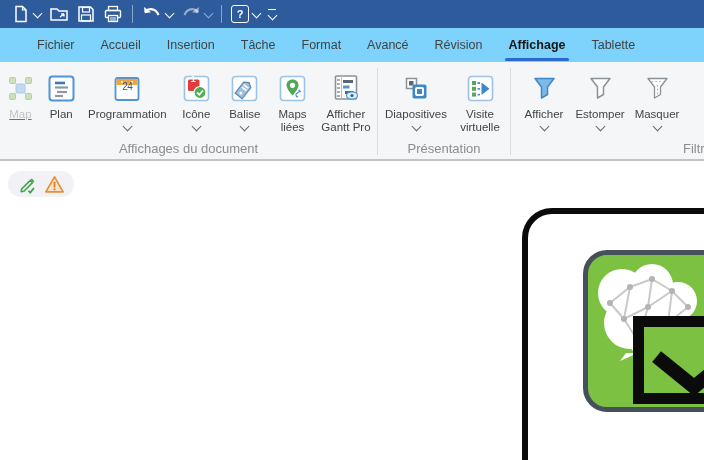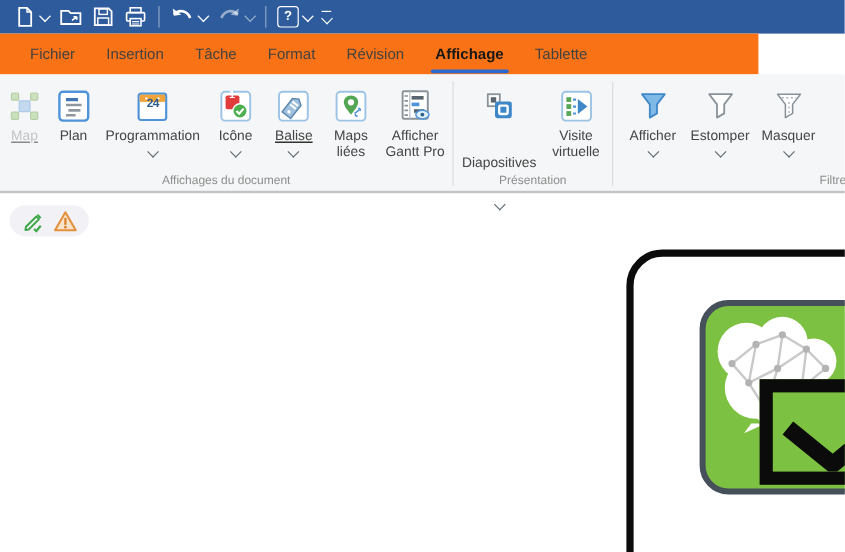--- a/index.html
+++ b/index.html
@@ -18,59 +18,59 @@
   .qat-sep{width:1px;height:18px;background:rgba(255,255,255,.45);margin:0 5px;}
   .qchev{width:6px;height:6px;border-right:1.3px solid #ffffff;border-bottom:1.3px solid #ffffff;
     transform:rotate(45deg);margin:-2px 0 0 4px;}
   .qchev.dim{border-color:rgba(255,255,255,.5);}
   .help-box{width:16px;height:16px;border:1.6px solid #fff;border-radius:3px;color:#fff;
     font-size:11px;font-weight:bold;display:flex;align-items:center;justify-content:center;line-height:1;}
   .custom-glyph{display:flex;flex-direction:column;align-items:center;}
   .custom-glyph .bar{width:8px;height:1.5px;background:#fff;margin-bottom:2px;}
   
   .tabrow{
-    position:absolute;left:0;top:28px;width:632px;height:34px;background:#f97316;
-    display:flex;align-items:stretch;padding-left:12px;box-sizing:border-box;
+    position:absolute;left:0;top:28px;width:704px;height:34px;background:#7dd3fc;
+    display:flex;align-items:stretch;padding-left:24px;box-sizing:border-box;
   }
   .tab{
     position:relative;display:flex;align-items:center;padding:0 13px;
     font-size:12.5px;color:#424242;cursor:default;white-space:nowrap;
   }
   .tab.active{font-weight:bold;color:#171717;}
   .tab.active::after{
     content:"";position:absolute;left:9px;right:9px;bottom:1px;height:3px;
     background:#2a6ad1;border-radius:2px;
   }
   
   .ribbon{
     position:absolute;left:0;top:62px;width:704px;height:97px;background:#f5f6f7;
     display:flex;border-bottom:2px solid #c4c4c4;box-sizing:content-box;
   }
   .rgroup{position:relative;display:flex;align-items:flex-start;padding-top:8px;box-sizing:border-box;}
   .rgroup-label{
     position:absolute;bottom:3px;left:0;right:0;text-align:center;
-    font-size:10px;color:#8d8d8d;white-space:nowrap;
+    font-size:13px;color:#8d8d8d;white-space:nowrap;
   }
   .gsep{width:1px;background:#dcdcdc;margin:6px 0 4px 0;}
   .rbtn{
     display:flex;flex-direction:column;align-items:center;cursor:default;
     padding-top:2px;
   }
   .rbtn .ricon{height:32px;display:flex;align-items:center;justify-content:center;}
   .rbtn .l1{font-size:11.5px;color:#444;line-height:14px;margin-top:3px;white-space:nowrap;}
   .rbtn .l2{font-size:11.5px;color:#444;line-height:13px;white-space:nowrap;}
   .rbtn.disabled{opacity:.55;text-decoration:underline;}
   .rbtn.disabled .l1{color:#9a9a9a;}
   .chev{width:6px;height:6px;border-right:1.4px solid #5f6a72;border-bottom:1.4px solid #5f6a72;
     transform:rotate(45deg);margin-top:2px;}
   .iconbox{position:relative;}
   .iconbox svg{display:block;}
   .icon-overlay-24{
     position:absolute;left:0;top:9px;width:26px;text-align:center;
-    font-size:10px;font-weight:bold;color:#2e5e8e;letter-spacing:-0.5px;
+    font-size:10px;font-weight:normal;color:#2e5e8e;letter-spacing:-0.5px;
   }
   .icon-overlay-1{
     position:absolute;left:5px;top:2px;width:11px;text-align:center;
     font-size:9px;font-weight:bold;color:#ffffff;
   }
   .partial-label{position:absolute;left:174px;top:74px;font-size:16px;color:#444;white-space:nowrap;margin-left:46px;}
   
   .edit-pill{
     position:absolute;left:8px;top:171px;width:66px;height:26px;border-radius:13px;
     background:#f2f1f6;display:flex;align-items:center;justify-content:center;gap:6px;
@@ -145,23 +145,25 @@
   <div class="qat-item">
     <span class="custom-glyph">
       <span class="bar"></span>
       <span class="qchev" style="margin:0;"></span>
     </span>
   </div>
 </div>
 
 <div class="tabrow">
   <div class="tab">Fichier</div>
+  <div class="tab">Accueil</div>
   <div class="tab">Insertion</div>
   <div class="tab">Tâche</div>
   <div class="tab">Format</div>
+  <div class="tab">Avancé</div>
   <div class="tab">Révision</div>
   <div class="tab active">Affichage</div>
   <div class="tab">Tablette</div>
 
 </div>
 
 <div class="ribbon">
 
   <div class="rgroup" style="width:377px;">
     <div class="rgroup-label">Affichages du document</div>
@@ -214,21 +216,21 @@
           <rect x="5" y="4.5" width="11.5" height="11.5" rx="1.5" fill="#e23b3b"></rect>
           <circle cx="17" cy="17.5" r="6" fill="#4caf50" stroke="#ffffff" stroke-width="1.2"></circle>
           <path d="M14 17.5 L16.3 19.8 L20 15.5" stroke="#ffffff" stroke-width="1.8" fill="none"></path>
         </svg>
         <span class="icon-overlay-1">1</span>
       </div>
       <div class="l1">Icône</div>
       <div class="chev"></div>
     </div>
 
-    <div class="rbtn" style="width:52px;text-decoration:underline;">
+    <div class="rbtn" style="width:52px;">
       <div class="ricon iconbox">
         <svg width="27" height="27" viewBox="0 0 27 27">
           <rect x="1.5" y="1.5" width="24" height="24" rx="3" fill="#ffffff" stroke="#9cc3e5" stroke-width="1.6"></rect>
           <g transform="rotate(38 13.5 13.5)">
             <path d="M9 6 H18 L18 20 L13.5 23 L9 20 Z" fill="#9fc0dd" stroke="#5c87ad" stroke-width="1.2" transform="rotate(180 13.5 14.5)"></path>
             <circle cx="13.5" cy="19.5" r="1.4" fill="#ffffff"></circle>
             <path d="M10.5 14 H16.5 M10.5 11 H16.5" stroke="#ffffff" stroke-width="1.6"></path>
           </g>
         </svg>
       </div>
@@ -265,21 +267,21 @@
       <div class="l1">Afficher</div>
       <div class="l2">Gantt Pro</div>
     </div>
   </div>
 
   <div class="gsep"></div>
 
   <div class="rgroup" style="width:132px;justify-content:center;">
     <div class="rgroup-label">Présentation</div>
 
-    <div class="rbtn" style="width:72px;gap:22px;">
+    <div class="rbtn" style="width:72px;">
       <div class="ricon iconbox">
         <svg width="27" height="27" viewBox="0 0 27 27">
           <rect x="3.5" y="3.5" width="10" height="10" fill="#ffffff" stroke="#8a9299" stroke-width="1.5"></rect>
           <rect x="6" y="6" width="4.5" height="4.5" fill="#5a6570"></rect>
           <rect x="9.5" y="9.5" width="14" height="14" rx="2" fill="#3e87c8"></rect>
           <rect x="13" y="13" width="7" height="7" rx="1" fill="none" stroke="#ffffff" stroke-width="2"></rect>
         </svg>
       </div>
       <div class="l1">Diapositives</div>
       <div class="chev"></div>

